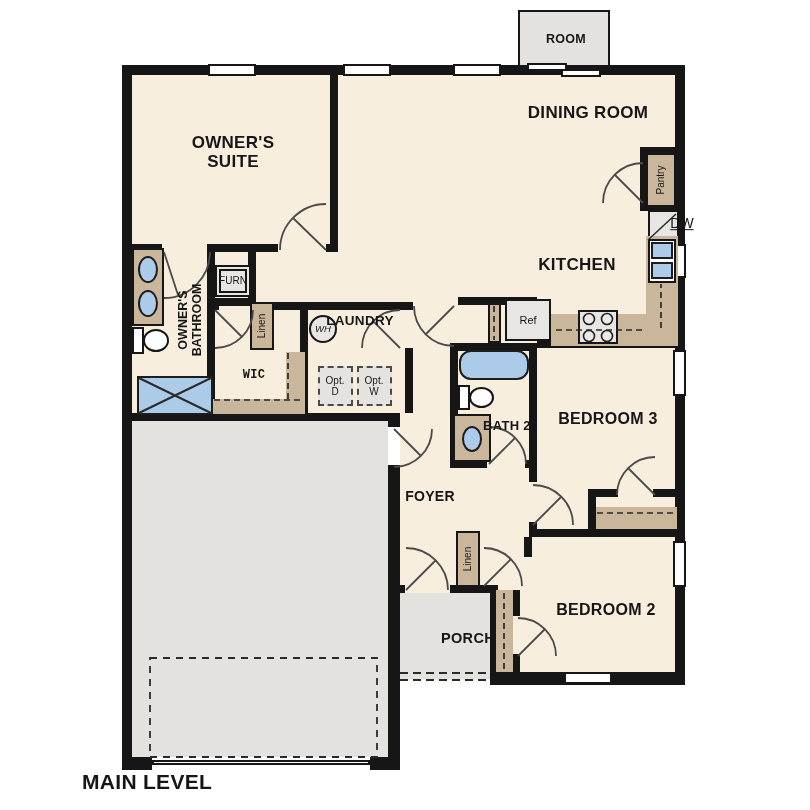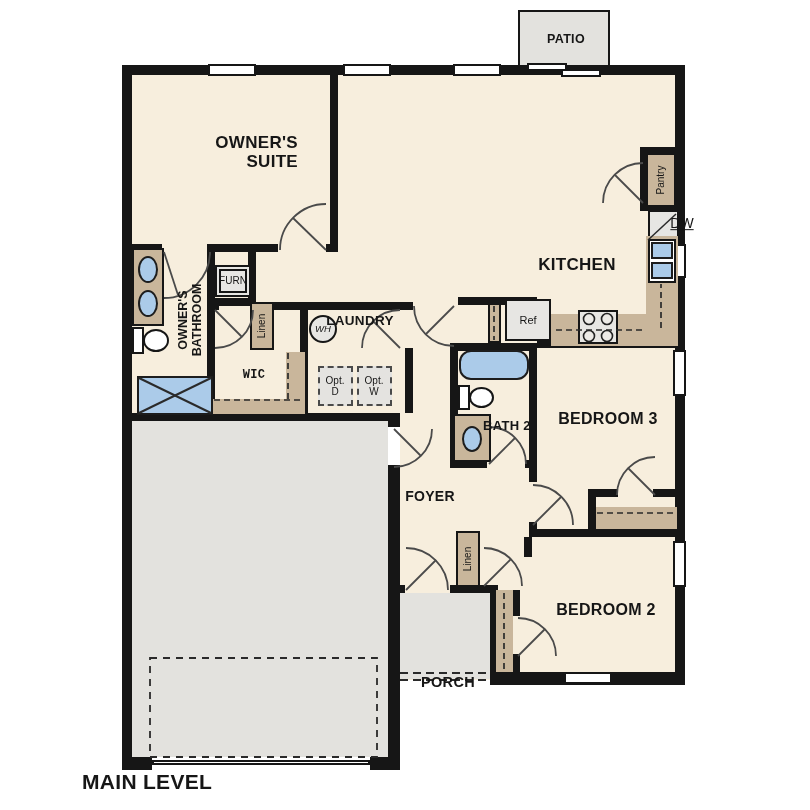--- a/index.html
+++ b/index.html
@@ -180,31 +180,32 @@
         <path d="M504,593 L504,669"></path>
     </g>
     <g stroke="#2a2a2a" stroke-width="1.8" fill="none" stroke-dasharray="8,5">
       <path d="M400,673 L489,673"></path>
         <path d="M400,680 L489,680"></path>
     </g>
     <rect x="150" y="658" width="227" height="99" fill="none" stroke="#2a2a2a" stroke-width="1.8" stroke-dasharray="7,6"></rect>
     <path d="M648,240 L676,214" stroke="#2a2a2a" stroke-width="1.5" fill="none"></path>
   </svg>
 
-  <div class="lbl" style="left:233px;top:152px;width:130px;font-size:17px;text-align:right;">OWNER'S SUITE</div>
+  <div class="lbl" style="left:233px;top:152px;width:130px;font-size:17px;">OWNER'S SUITE</div>
+  <div class="lbl" style="left:588px;top:113px;width:220px;font-size:17px;">DINING ROOM</div>
   <div class="lbl" style="left:577px;top:241px;width:160px;font-size:17px;margin-top:24px;">KITCHEN</div>
   <div class="vlbl" style="left:190px;top:320px;width:100px;font-size:12.5px;">OWNER'S BATHROOM</div>
   <div class="lbl" style="left:254px;top:376px;width:60px;font-size:12px;font-family:Liberation Mono, monospace;">WIC</div>
   <div class="lbl" style="left:360px;top:321px;width:110px;font-size:13.5px;">LAUNDRY</div>
   <div class="lbl" style="left:430px;top:497px;width:90px;font-size:14px;">FOYER</div>
   <div class="lbl" style="left:507px;top:426px;width:52px;font-size:13px;">BATH 2</div>
   <div class="lbl" style="left:608px;top:419px;width:160px;font-size:16px;">BEDROOM 3</div>
   <div class="lbl" style="left:606px;top:610px;width:160px;font-size:16px;">BEDROOM 2</div>
-  <div class="lbl" style="left:448px;top:638px;width:90px;font-size:14.5px;margin-top:44px;">PORCH</div>
-  <div class="lbl" style="left:566px;top:39px;width:80px;font-size:12.5px;">PATIO</div>
+  <div class="lbl" style="left:468px;top:638px;width:90px;font-size:14.5px;">PORCH</div>
+  <div class="lbl" style="left:566px;top:39px;width:80px;font-size:12.5px;">ROOM</div>
   <div class="lbl" style="left:192px;top:782px;width:220px;font-size:21px;justify-content:flex-start;text-align:left;">MAIN LEVEL</div>
 
   <div class="lbl small" style="left:233px;top:281px;width:40px;font-size:10px;">FURN</div>
   <div class="lbl small" style="left:323px;top:329px;width:30px;font-size:9.5px;font-style:italic;">WH</div>
   <div class="lbl small" style="left:528px;top:320px;width:40px;font-size:11px;">Ref</div>
   <div class="lbl small" style="left:682px;top:224px;width:30px;font-size:14px;text-decoration:underline;">DW</div>
   <div class="vlbl small" style="left:661px;top:180px;width:50px;font-size:10px;">Pantry</div>
   <div class="vlbl small" style="left:262px;top:326px;width:44px;font-size:10px;">Linen</div>
   <div class="vlbl small" style="left:468px;top:559px;width:52px;font-size:10px;">Linen</div>
   <div class="lbl small" style="left:335px;top:386px;width:26px;font-size:10px;">Opt. D</div>

